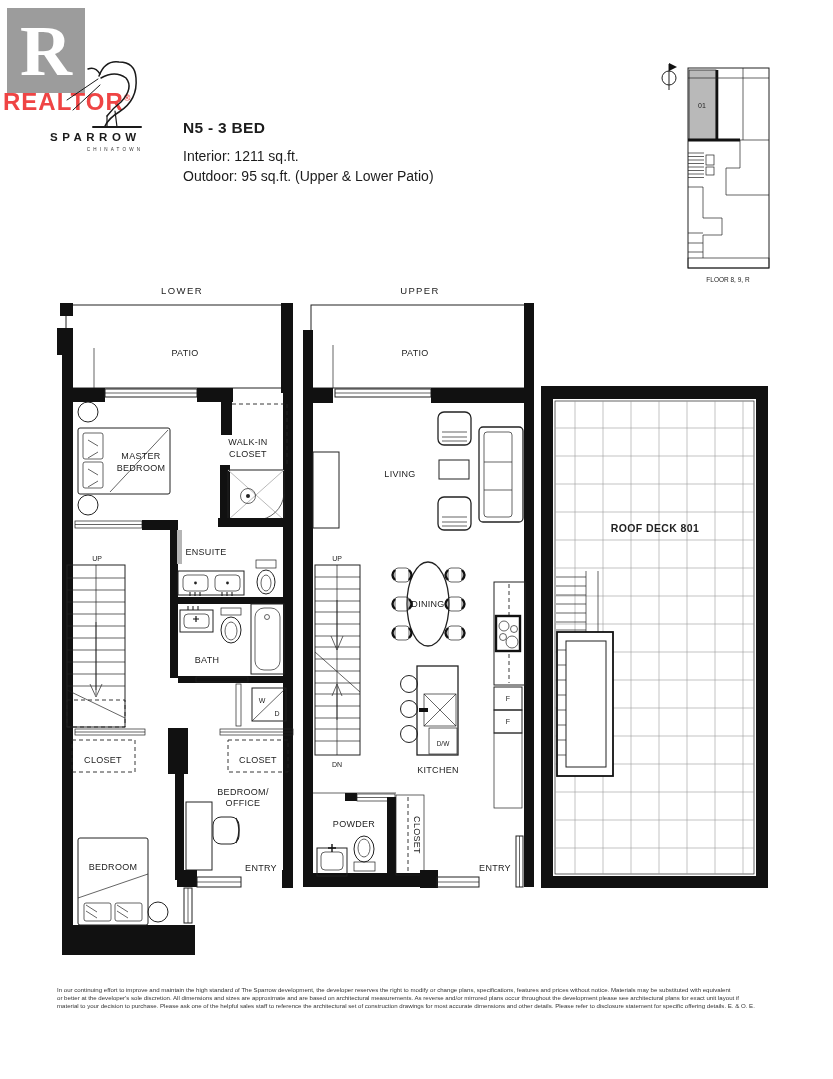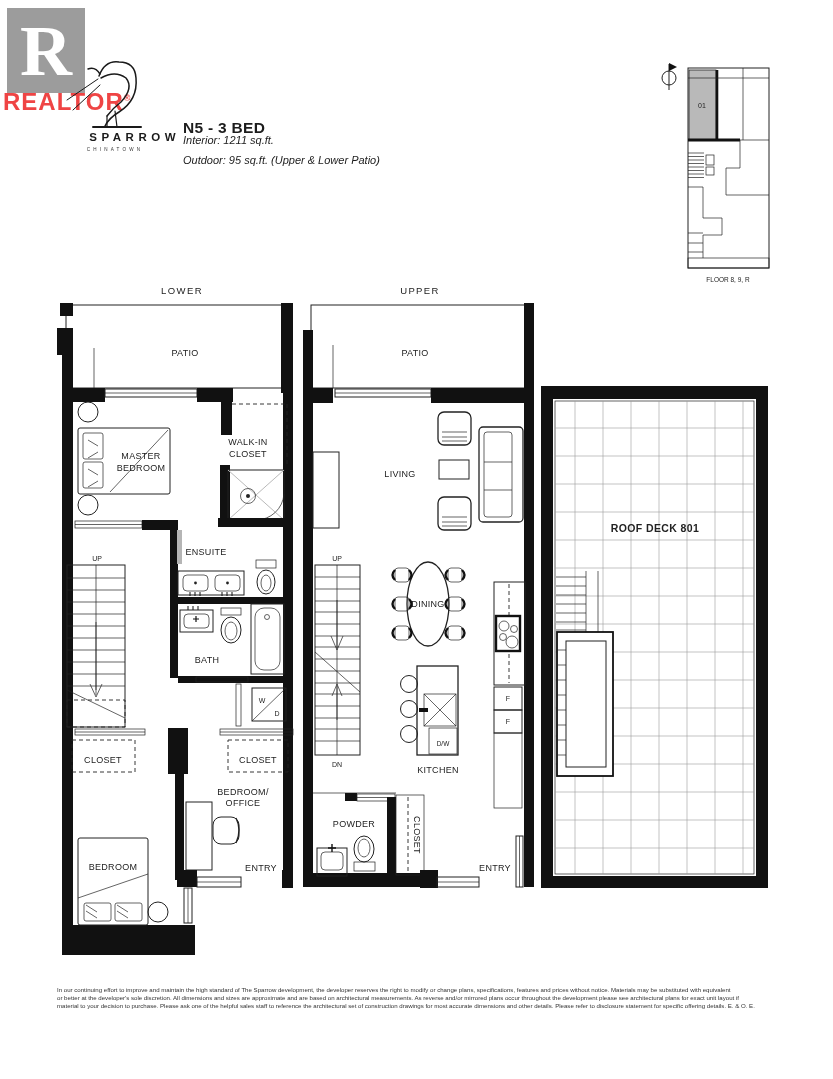--- a/index.html
+++ b/index.html
@@ -4,26 +4,26 @@
 <style>
   html,body{margin:0;padding:0;background:#fff;}
   #sheet{position:relative;width:833px;height:1079px;background:#fff;overflow:hidden;
          font-family:"Liberation Sans",sans-serif;color:#1c1c1c;}
   
   #realtor-box{position:absolute;left:7px;top:8px;width:78px;height:85px;background:#9c9c9c;
                display:flex;align-items:center;justify-content:center;}
   #realtor-box span{font-family:"Liberation Serif",serif;font-weight:bold;font-size:72px;color:#fff;line-height:1;}
   #realtor-word{position:absolute;left:3px;top:88px;font-size:24px;font-weight:600;color:#ef4444;letter-spacing:1px;}
   #realtor-word sup{font-size:9px;}
-  #sparrow-name{position:absolute;left:50px;top:131px;width:130px;text-align:right;
+  #sparrow-name{position:absolute;left:50px;top:131px;width:130px;text-align:left;
                 font-size:11.5px;font-weight:bold;letter-spacing:4.5px;color:#1a1a1a;}
   #sparrow-sub{position:absolute;left:50px;top:147px;width:130px;text-align:center;
                font-size:4.6px;letter-spacing:3.2px;color:#333;}
   #unit-title{position:absolute;left:183px;top:119px;font-size:15.5px;font-weight:bold;letter-spacing:.3px;}
-  #unit-info{position:absolute;left:183px;top:131px;font-size:11px;line-height:19.5px;font-style:italic;}
+  #unit-info{position:absolute;left:183px;top:147px;font-size:14px;line-height:19.5px;}
   
   #disclaimer{position:absolute;left:57px;top:986px;width:740px;font-size:6.1px;line-height:8.2px;
               color:#333;white-space:nowrap;}
   
   .w{fill:#111;stroke:none;}
   .ln{stroke:#222;stroke-width:1;fill:none;}
   .thin{stroke:#222;stroke-width:.7;fill:none;}
   .med{stroke:#222;stroke-width:1.3;fill:none;}
   .dash{stroke:#222;stroke-width:.9;fill:none;stroke-dasharray:4 3;}
   .grid{stroke:#9a9a9a;stroke-width:.6;fill:none;}

